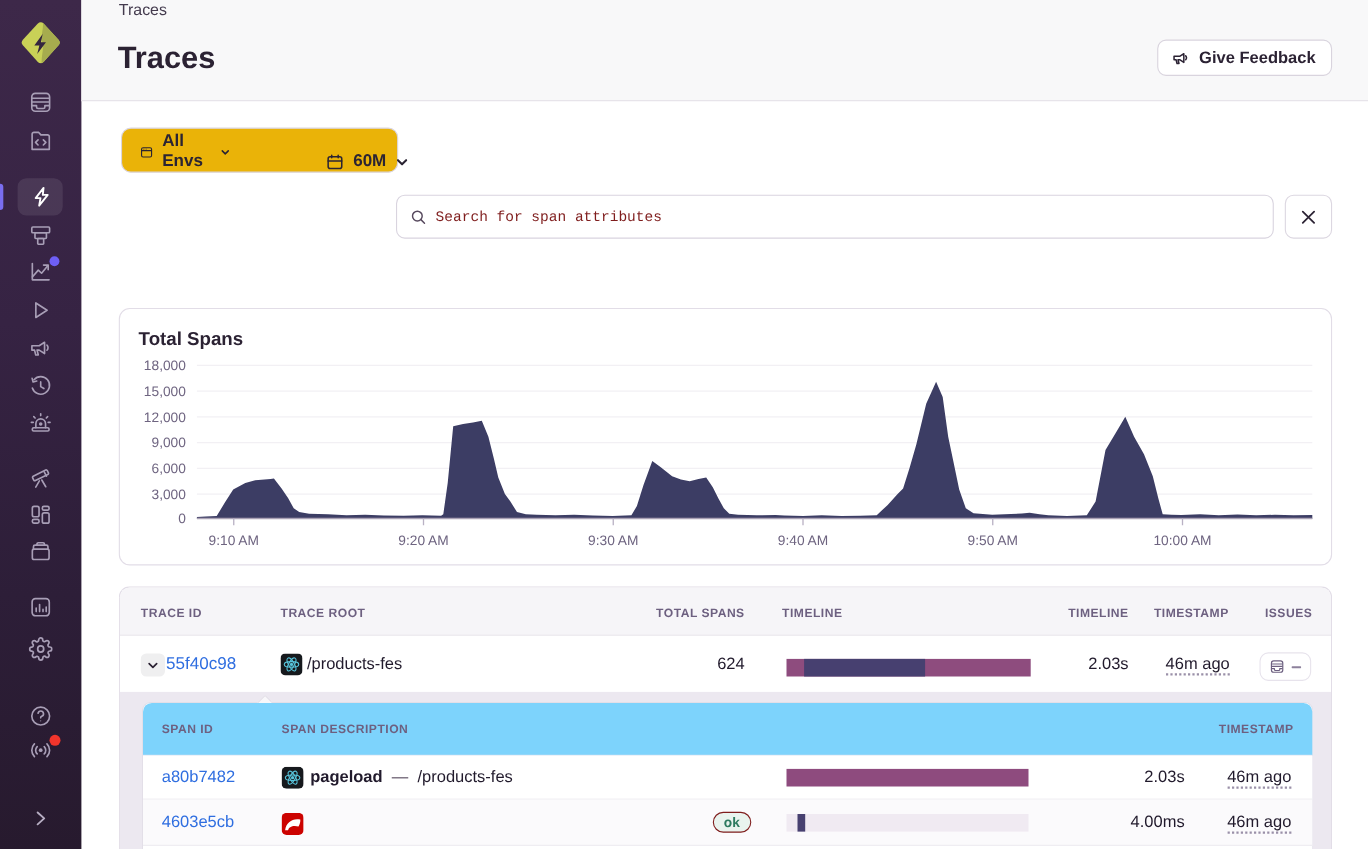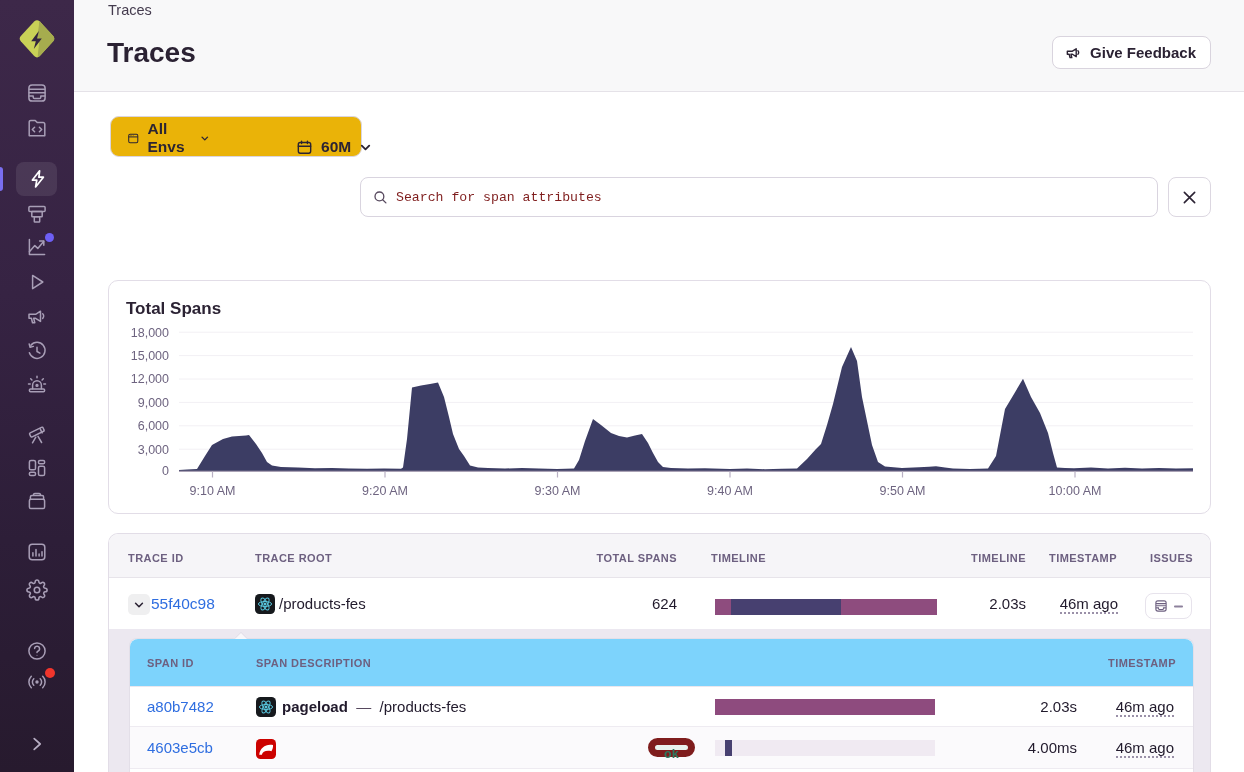--- a/index.html
+++ b/index.html
@@ -64,21 +64,21 @@
 #subnotch:before { content:""; position:absolute; left:2px; top:2px; width:10px; height:10px; background:#f8f7fa;
   border:1px solid #e3dfe8; transform:rotate(45deg); }
 .subhead { position:absolute; left:0; top:0; width:100%; height:48px; background:#7dd3fc; border-bottom:1px solid #eae7ee; border-radius:8px 8px 0 0; }
 .sth { position:absolute; top:0; height:48px; line-height:49px; font-size:11px; font-weight:bold; color:#6d6080; letter-spacing:0.45px; }
 .srow1 { position:absolute; left:0; top:48px; width:100%; height:40px; background:#fff; border-bottom:1px solid #eeebf1; }
 .srow2 { position:absolute; left:0; top:88px; width:100%; height:42px; background:#fbfafc; border-bottom:1px solid #eeebf1; }
 .cell.link, .link { color:#2f6ee0 !important; }
 .cell { position:absolute; font-size:15px; color:#211a2c; }
 .tsu { border-bottom:2px dotted #9a90a8; padding-bottom:0px; }
 .bar { position:absolute; height:16px; }
-.okpill { position:absolute; background:#e9f3ee; border:7px solid #7f1d1d; color:#2c7a5f;
+.okpill { position:absolute; background:#e9f3ee; border:1px solid #7f1d1d; color:#2c7a5f;
   font-size:12.5px; font-weight:bold; border-radius:10px; padding:0 9px; height:19px; line-height:19px; }
 </style>
 </head>
 <body>
 <div id="page">
   <div id="sidebar">
     <svg style="position:absolute;left:19px;top:20px" width="36" height="38" viewBox="0 0 36 38">
       <defs>
           <clipPath id="dia">
             <path d="M15.2,1.6 Q18,-1.1 20.8,1.6 L34.2,16.1 Q36.4,18.6 34.2,21.2 L20.8,36.1 Q18,39 15.2,36.1 L1.8,21.2 Q-0.4,18.6 1.8,16.1 Z"></path>

